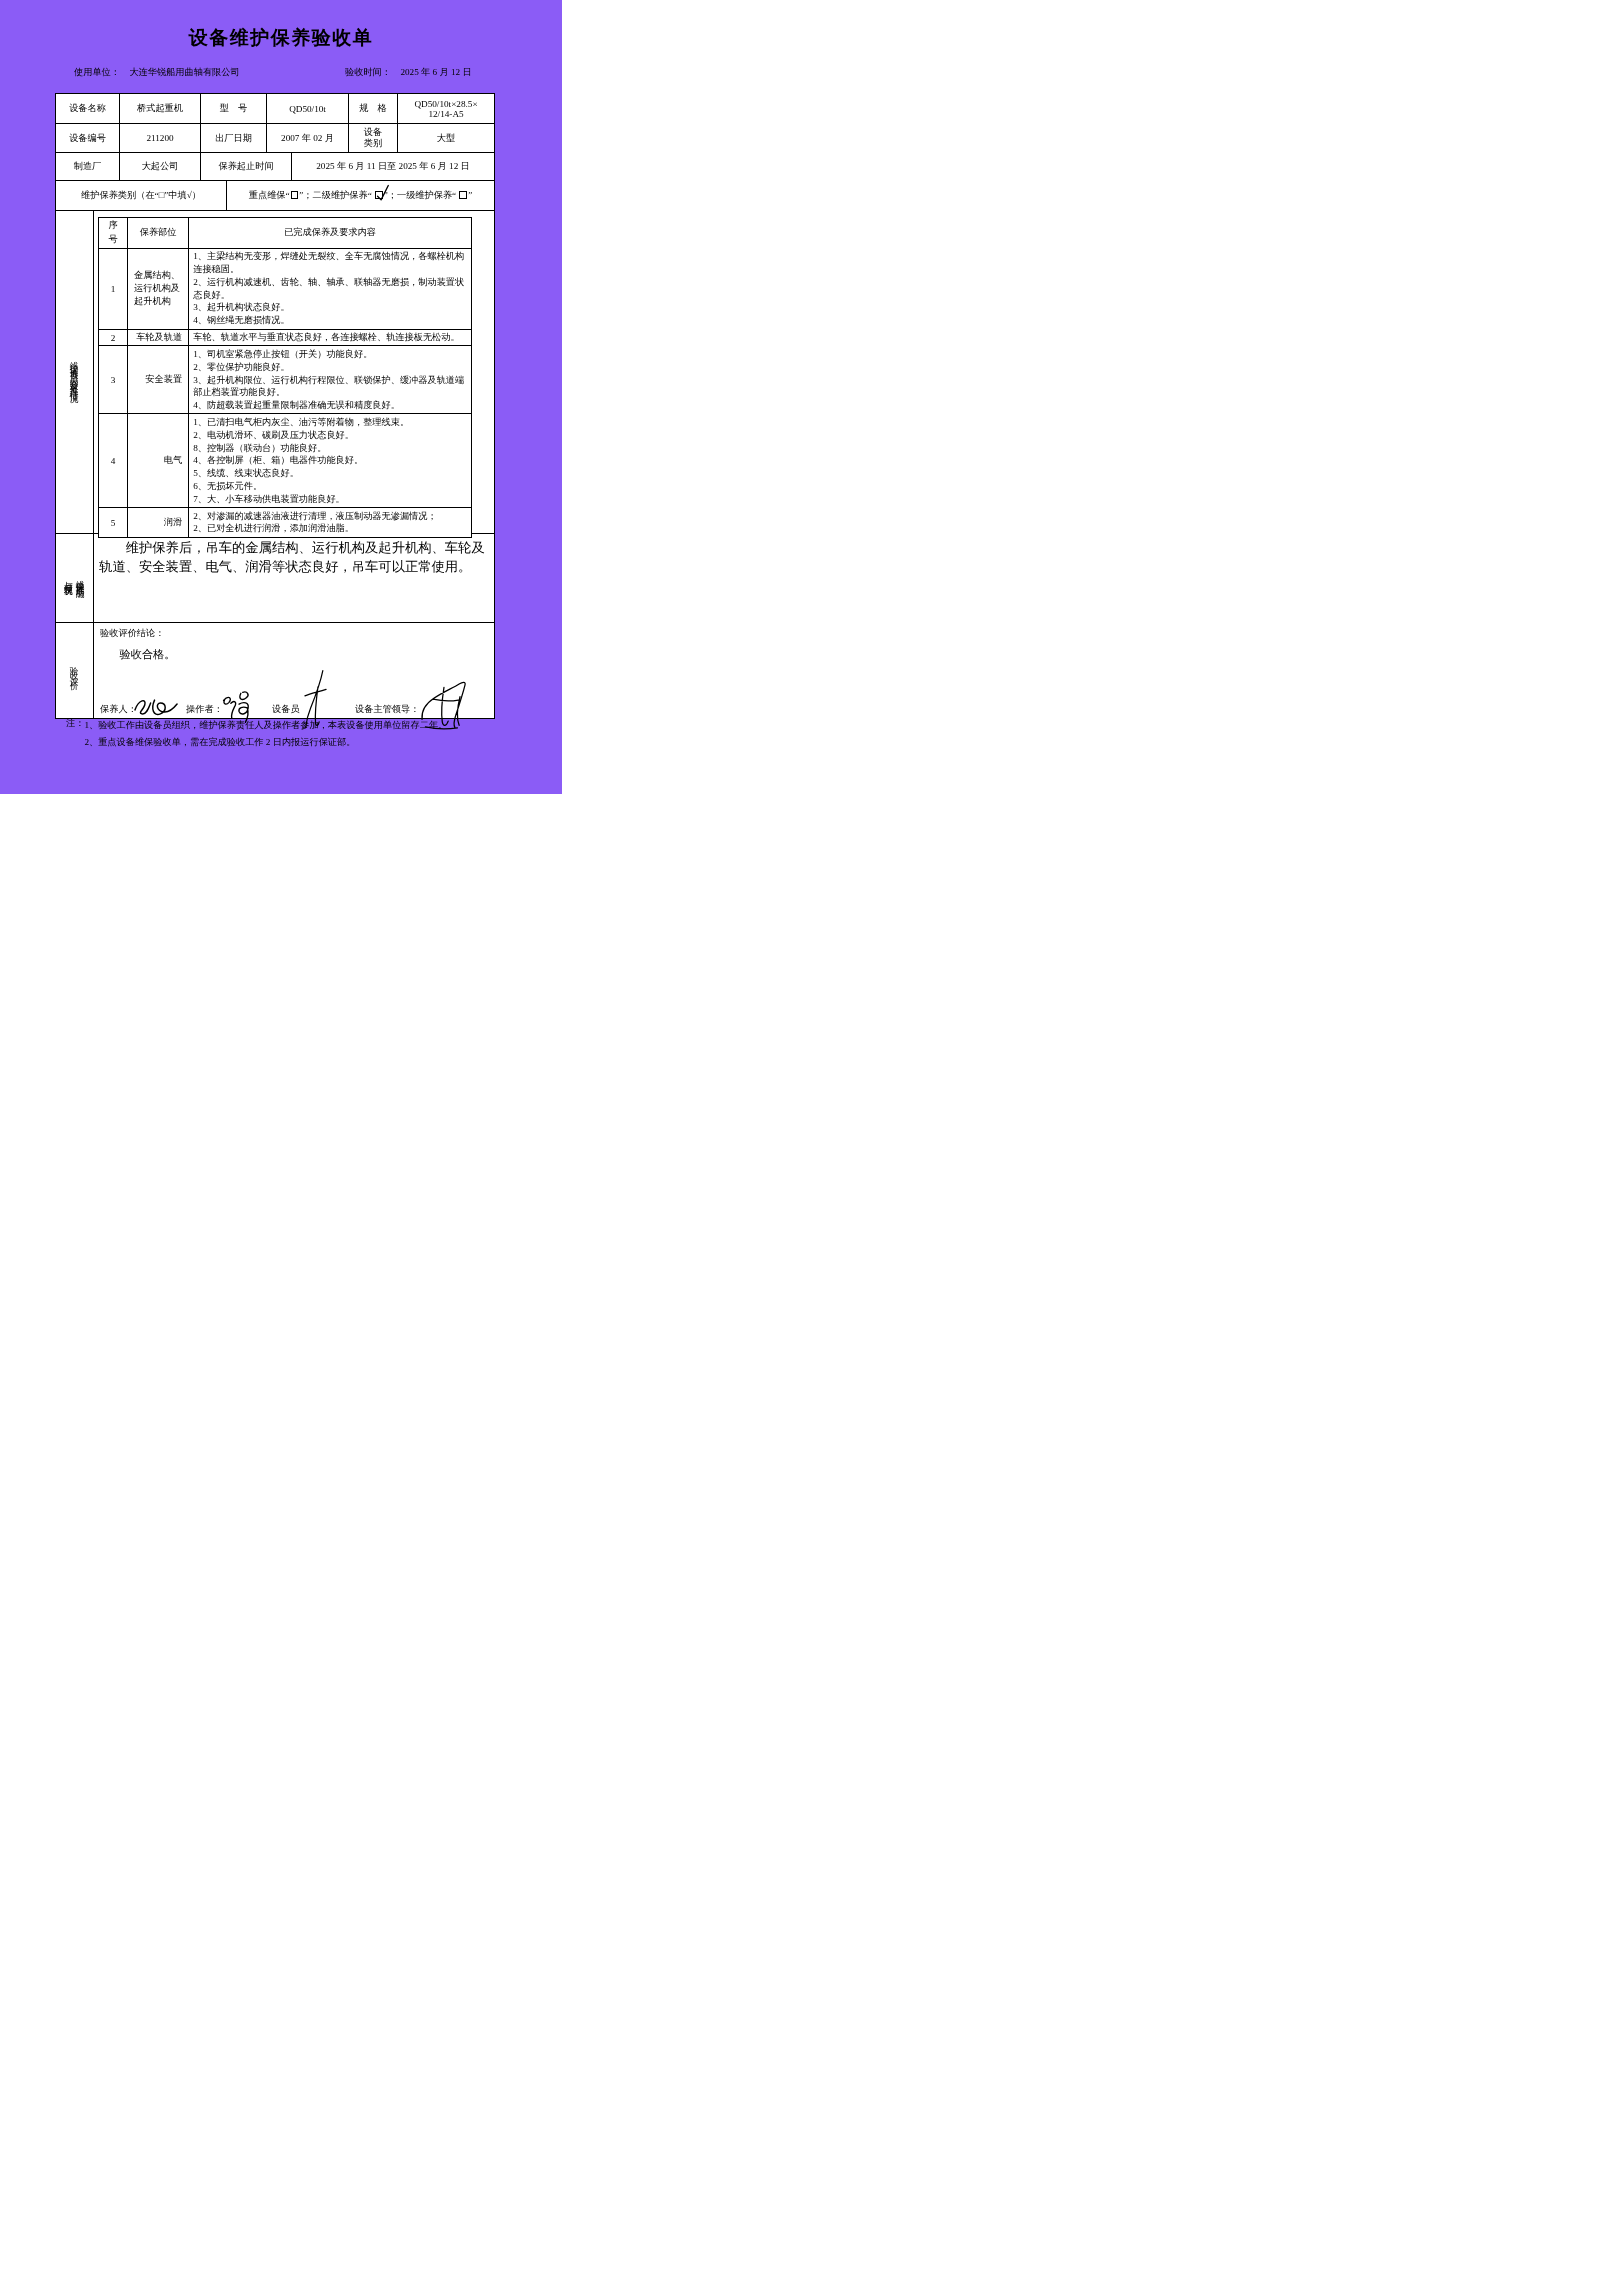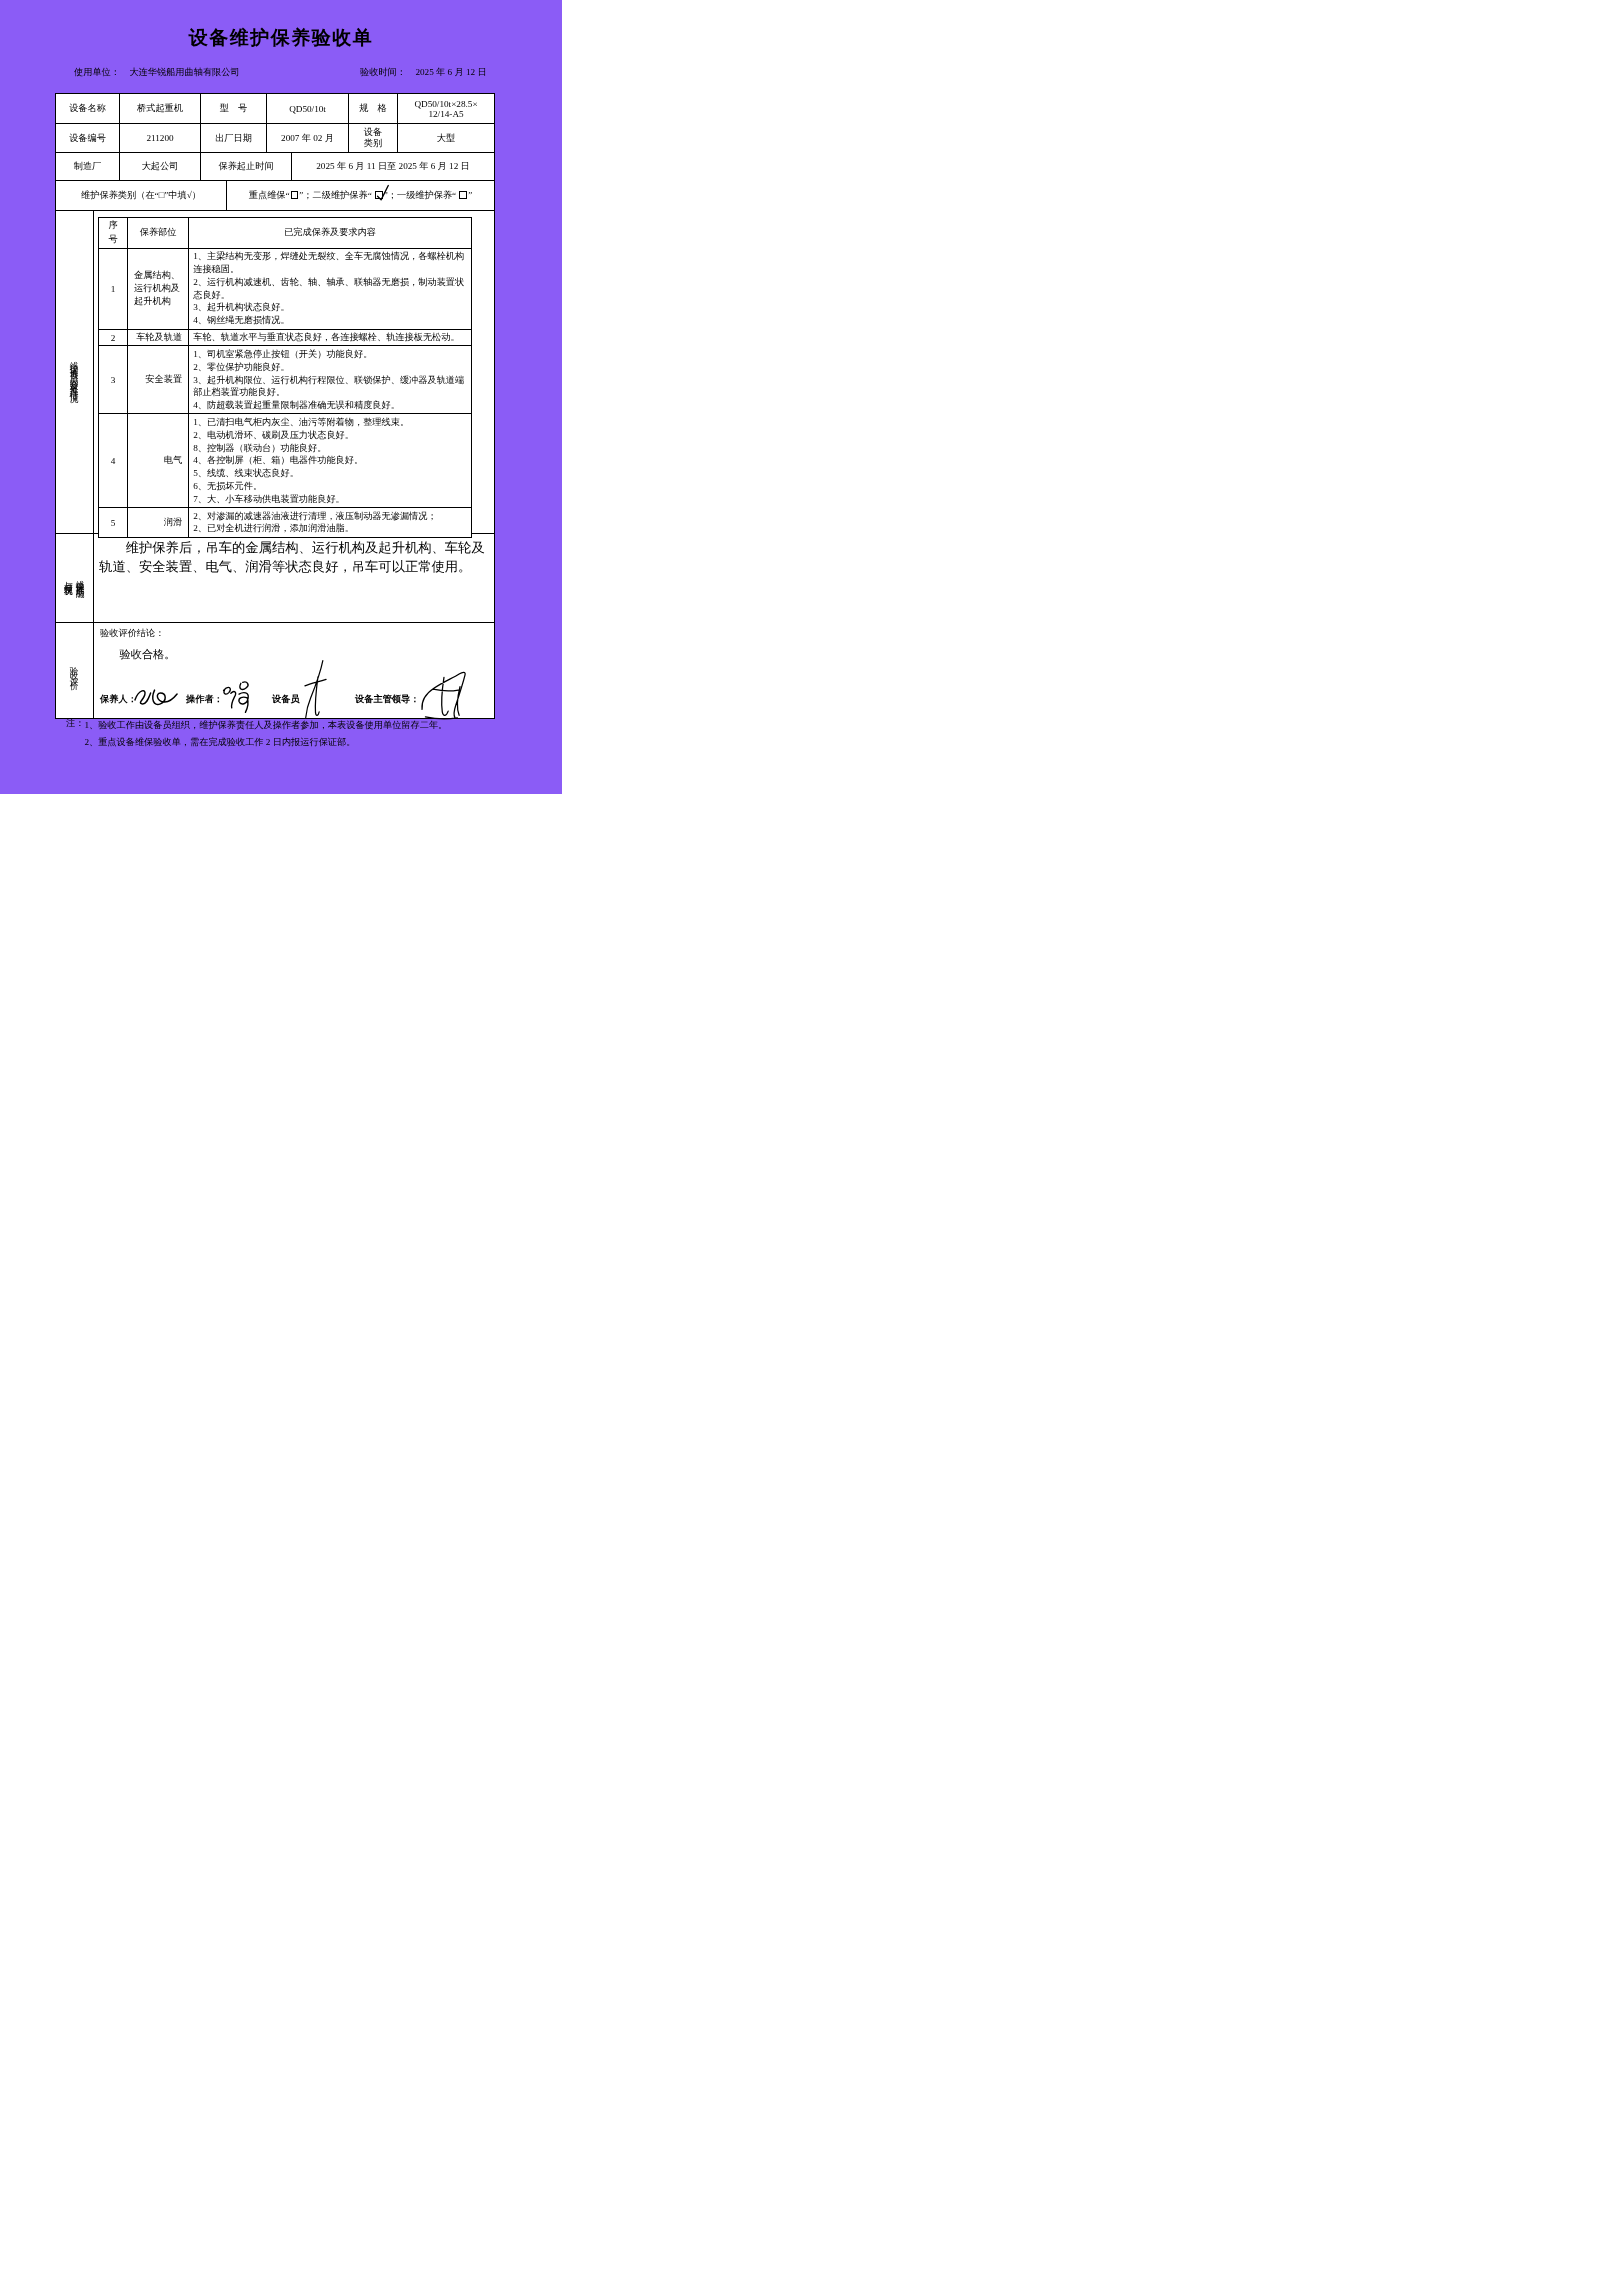--- a/index.html
+++ b/index.html
@@ -5,21 +5,21 @@
   * { box-sizing: border-box; margin: 0; padding: 0; }
   html,body { background:#ffffff; }
   body { font-family: "Liberation Serif", serif; color:#000; }
   .page { position:relative; width:562px; height:794px; background:#8b5cf6; overflow:hidden; }
 
   .title { padding-top:24.5px; text-align:center; font-size:19px; font-weight:bold; letter-spacing:1.5px; }
 
   .meta { position:relative; margin:15.3px 0 0 74px; height:13.3px; font-size:9.2px; }
   .meta .grp { position:absolute; top:0; white-space:nowrap; }
   .meta .grp.left { left:0; }
-  .meta .grp.right { left:264px;padding-left:22px; }
+  .meta .grp.right { left:249px;padding-left:22px; }
   .meta .lbl { margin-right:7.2px; }
 
   .outer { position:absolute; left:55px; top:93px; width:440px; border:1.5px solid #000; background:#fff; }
   .trow { display:flex; border-bottom:1px solid #000; }
   .trow.thick { border-bottom:1.5px solid #000; }
   .trow:last-child { border-bottom:none; }
   .cell { border-right:0.8px solid #000; display:flex; flex-direction:column; align-items:center; justify-content:center; text-align:center; font-size:9.2px; padding:1px 2px; }
   .cell.last { border-right:none; }
 
   .r-info1 { height:30px; } .r-info2 { height:29px; } .r-info3 { height:28px; } .r-cat { height:30px; }
@@ -52,21 +52,21 @@
 
   .r-cond { height:89px; display:flex; border-bottom:1.5px solid #000; }
   .cond-label { flex:0 0 38px; border-right:0.8px solid #000; display:flex; align-items:center; justify-content:center; gap:1.5px; }
   .cond-label .vtext { letter-spacing:1.5px; }
   .cond-body { flex:1; font-size:13.3px; line-height:19px; padding:4.1px 6.1px 0 5.1px; text-indent:2em; }
 
   .r-eval { height:95px; display:flex; }
   .eval-body { flex:1; position:relative; font-size:9.2px; }
   .eval-concl-label { position:absolute; left:6.1px; top:4.1px; }
   .eval-concl { position:absolute; left:25.5px; top:23.5px; font-size:11.2px; }
-  .sigs { position:absolute; left:6.1px; right:8.2px; bottom:12px; height:13.3px;font-weight:bold; }
+  .sigs { position:absolute; left:6.1px; right:8.2px; bottom:2px; height:13.3px; }
   .sig-group { position:absolute; bottom:0; white-space:nowrap; }
   .sig-group svg { position:absolute; overflow:visible; }
   .sg1{left:0;} .sg2{left:86px;} .sg3{left:172px;} .sg4{left:255px;}
   .sig-ink { fill:none; stroke:#000; stroke-width:3; stroke-linecap:round; stroke-linejoin:round; }
 
   .notes { position:absolute; left:66px; top:717px; display:flex; font-size:9.2px; }
   .notes .pre { white-space:nowrap; }
   .notes .items div { line-height:17px; }
 </style>
 </head>

